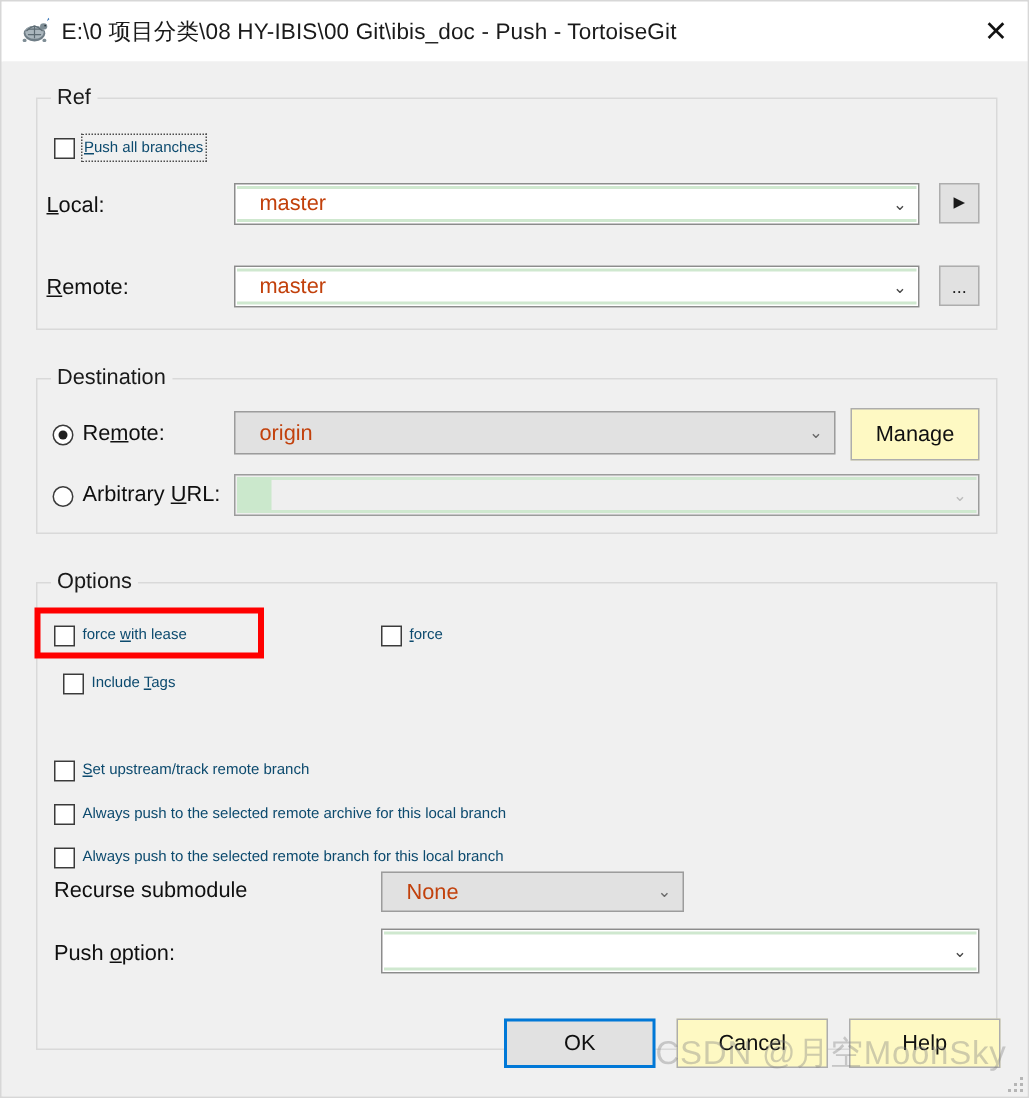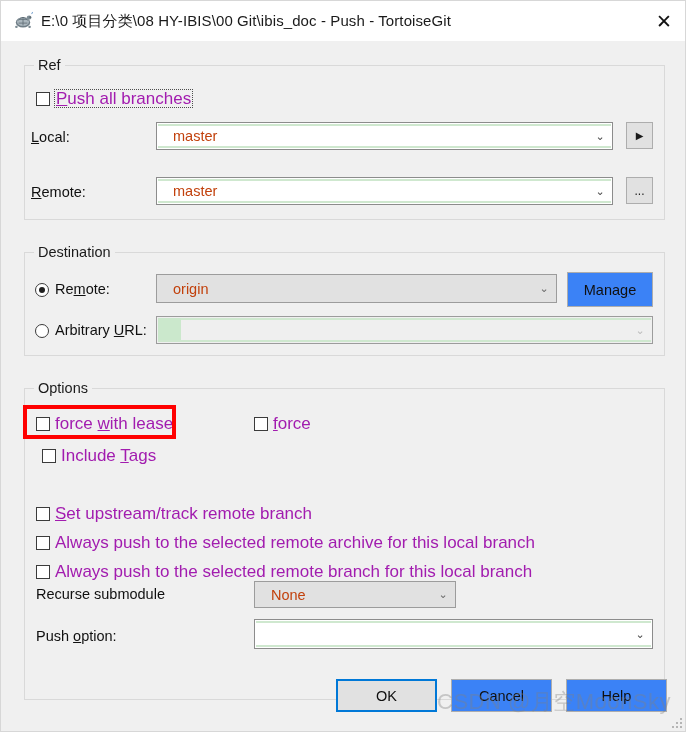--- a/index.html
+++ b/index.html
@@ -124,22 +124,22 @@
     position: absolute;
     left: 4px;
     top: 0px;
     width: 4px;
     height: 8px;
     border: solid #707070;
     border-width: 0 1.6px 1.6px 0;
     transform: rotate(42deg);
   }
   .cb .txt {
-    font-size: 17px;
-    color: #a21caf;
+    font-size: 10px;
+    color: #0c4a6e;
     margin-left: 5px;
     line-height: 17px;
   }
   .cb .txt.focusring {
     border: 1px dotted #4d4d4d;
     padding: 0 1px;
     margin-left: 4px;
   }
 
   
@@ -247,21 +247,21 @@
     font-size: 12px;
     color: #1a1a1a;
     cursor: default;
   }
 
   
   .btn {
     position: absolute;
     box-sizing: border-box;
     border: 1px solid #adadad;
-    background: #3b82f6;
+    background: #fef9c3;
     display: flex;
     align-items: center;
     justify-content: center;
     font-size: 14.5px;
     color: #101010;
     cursor: default;
   }
   .btn.default {
     border: 2px solid #0078d7;
     background: #e1e1e1;

